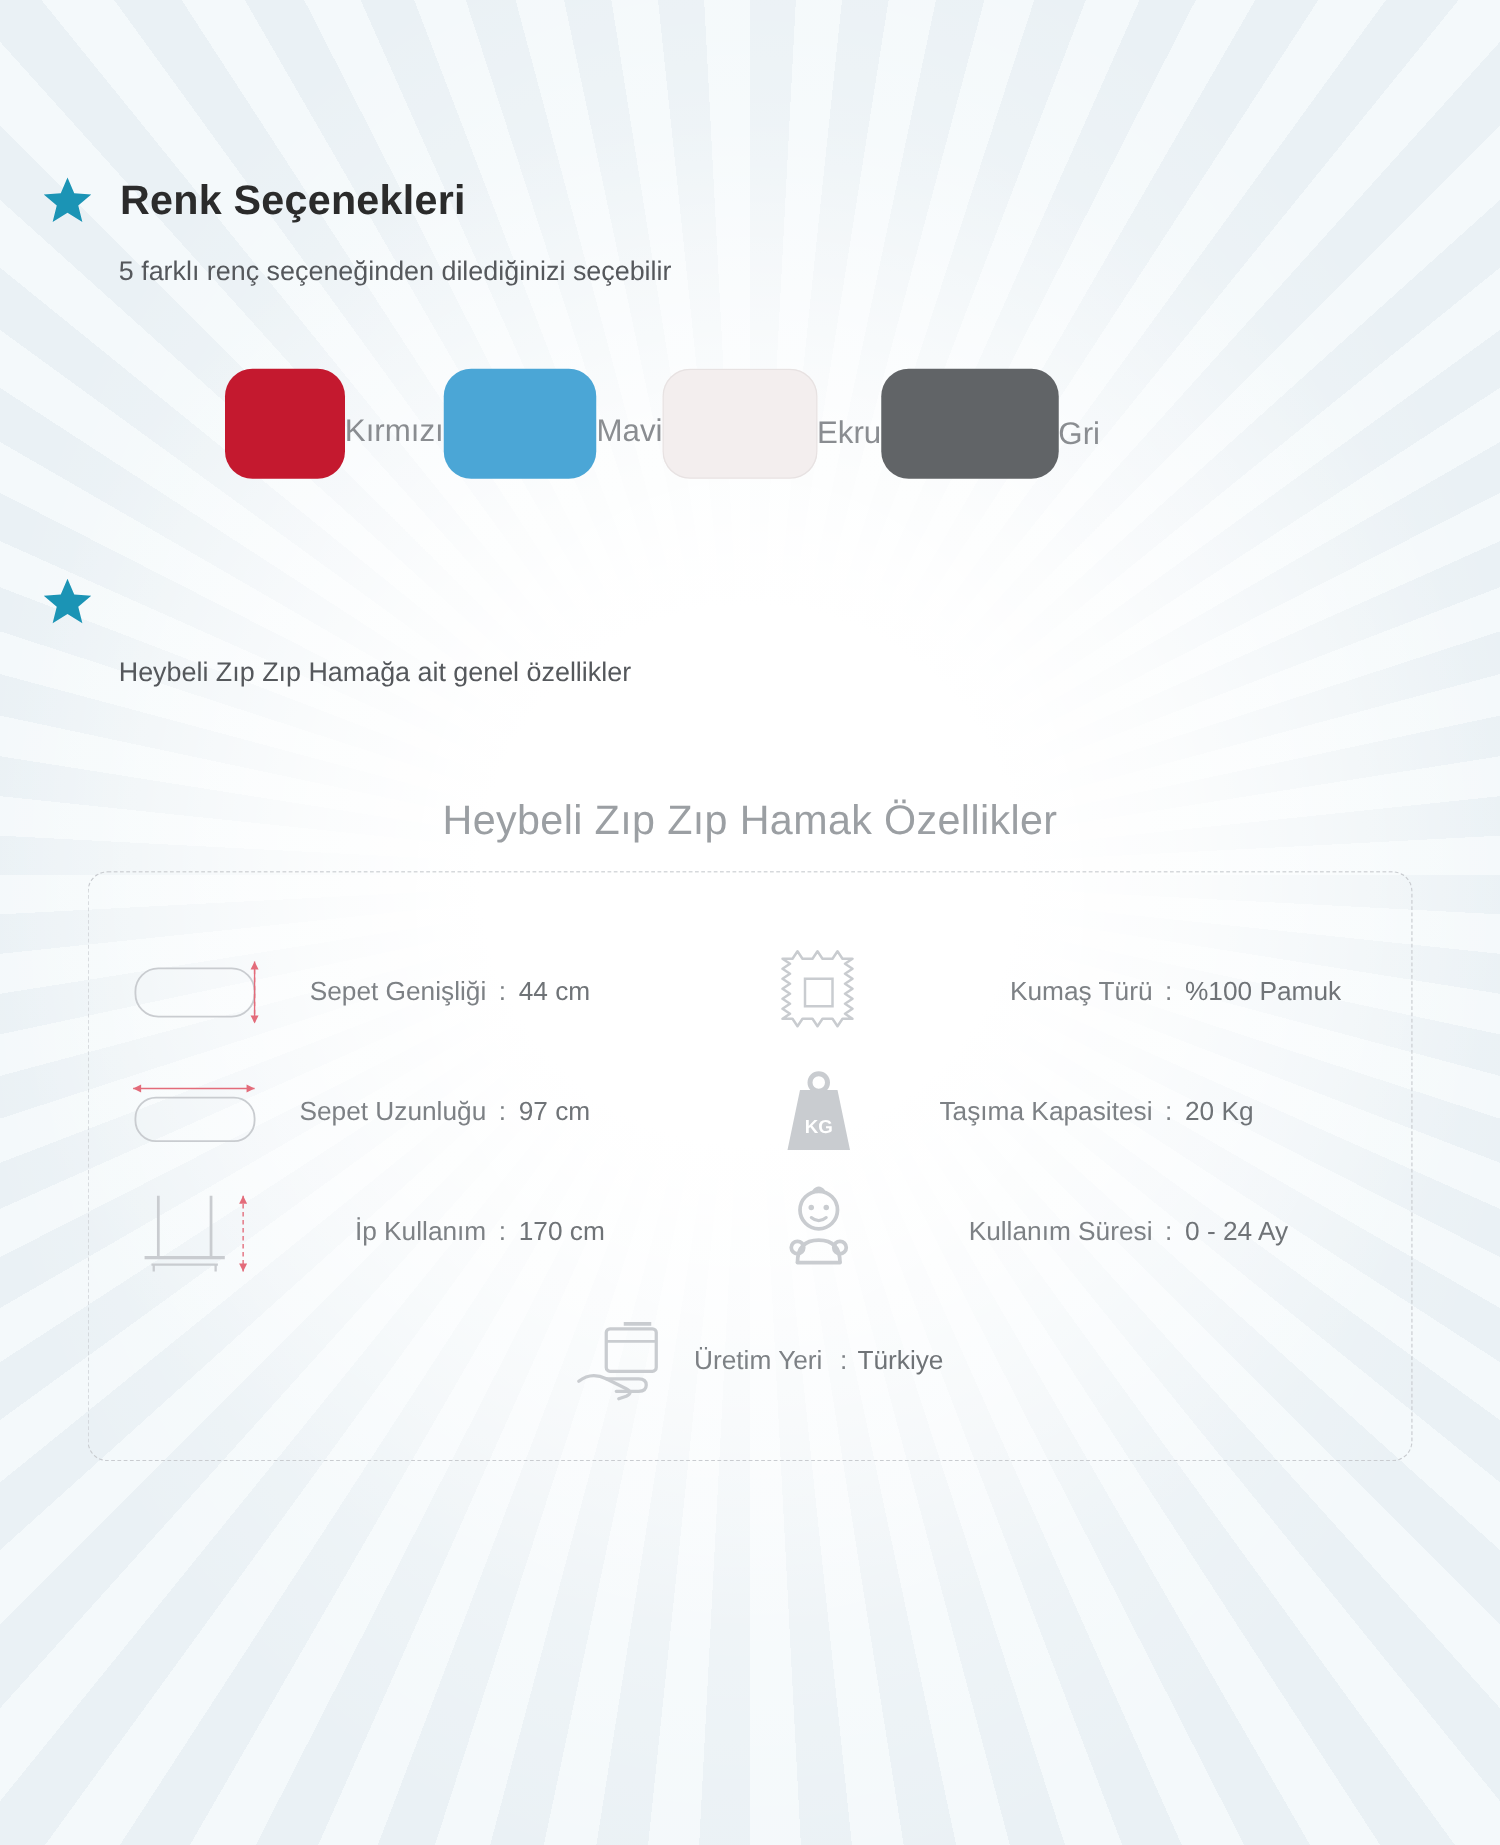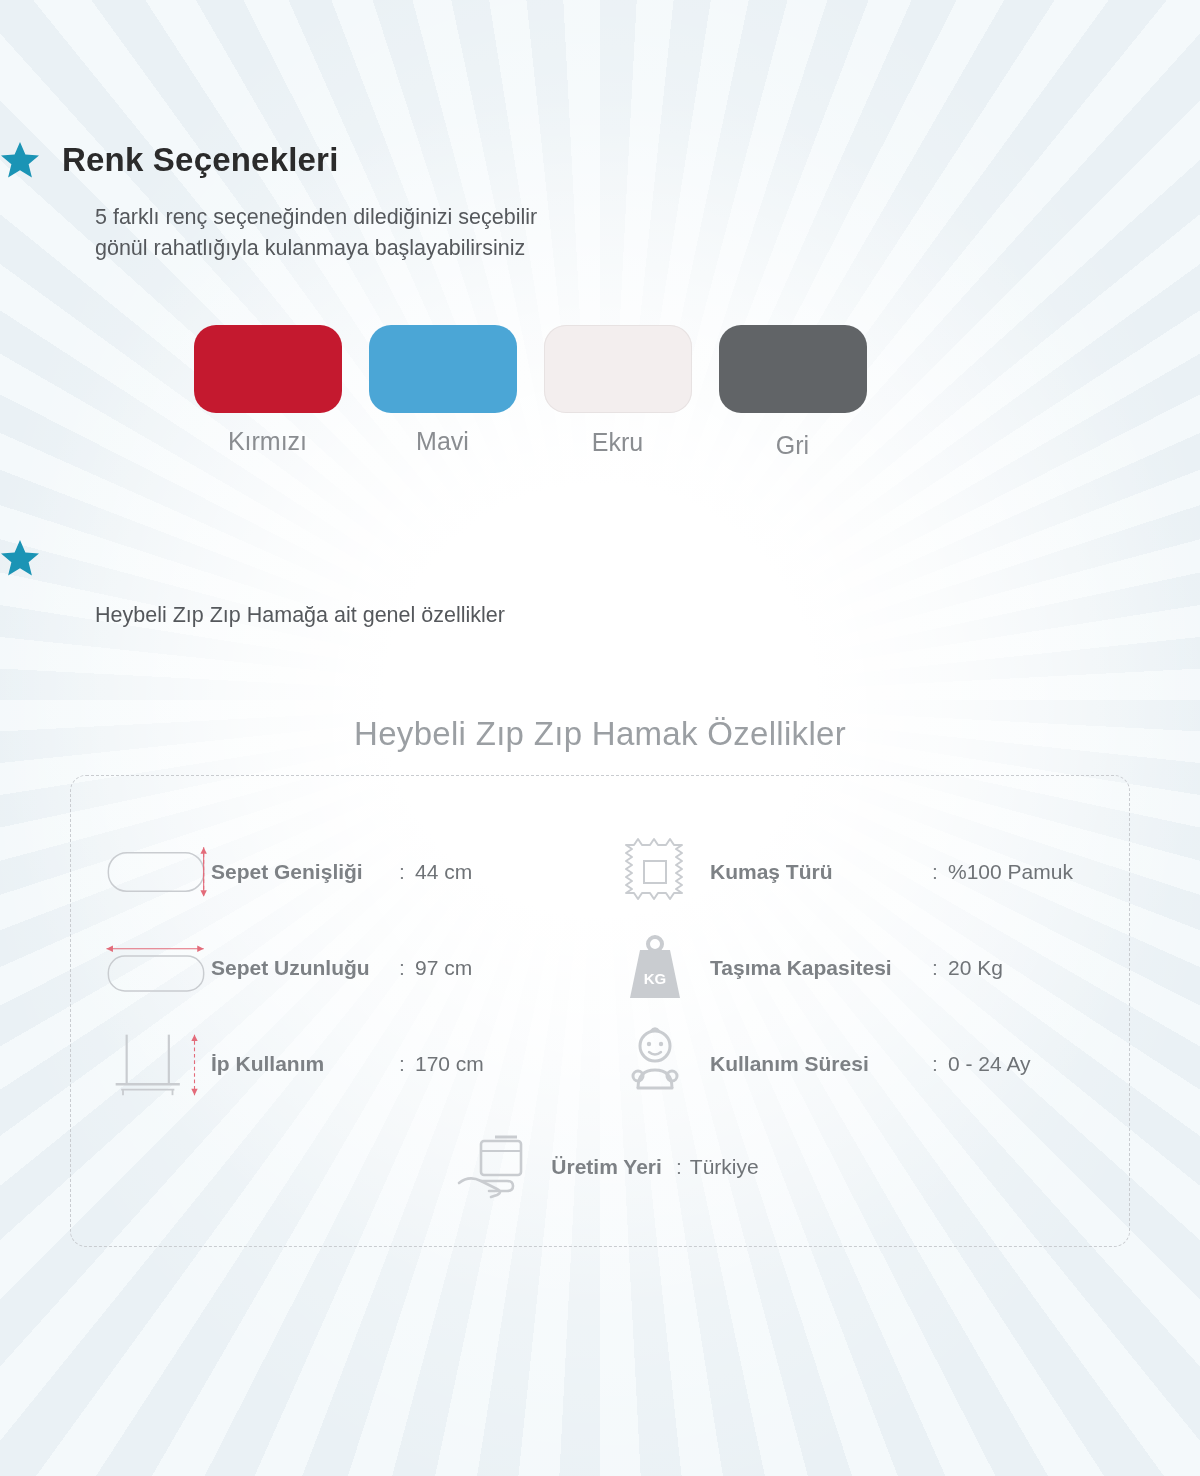--- a/index.html
+++ b/index.html
@@ -33,20 +33,21 @@
   .content {
     position: relative;
     z-index: 2;
   }
 
   
   .section-head {
     display: flex;
     align-items: center;
     gap: 22px;
+    padding-left: 34px;
   }
   .star-icon {
     width: 40px;
     height: 40px;
     flex: 0 0 40px;
     display: block;
   }
   .section-title {
     font-size: 33px;
     font-weight: bold;
@@ -65,21 +66,20 @@
   
   .colors {
     margin-top: 62px;
     padding-left: 180px;
     display: flex;
     align-items: flex-start;
   }
   .color-item {
     width: 175px;
     display: flex;
-    flex-direction: column;
     align-items: center;
   }
   .swatch {
     width: 148px;
     height: 88px;
     border-radius: 22px;
   }
   .swatch.ekru { box-shadow: inset 0 0 0 1px #e7e2e2; }
   .color-label {
     margin-top: 14px;
@@ -127,22 +127,23 @@
   .spec-ico {
     width: 110px;
     flex: 0 0 110px;
     display: flex;
     justify-content: center;
     align-items: center;
   }
   .spec-label {
     font-size: 21px;
     color: #7d8185;
-    font-weight: 700;
+    font-weight: 400;
     white-space: nowrap;
+    text-align: right;
   }
   .spec-colon {
     font-size: 21px;
     color: #7d8185;
     font-weight: 300;
     width: 26px;
     text-align: center;
   }
   .spec-value {
     font-size: 21px;
@@ -172,21 +173,20 @@
         <span class="star-icon">
           <svg viewBox="0 0 40 40" width="40" height="40" aria-hidden="true">
             <polygon points="20,2 25.4,14.6 39,15.5 28.6,24.3 31.9,37.5 20,30.2 8.1,37.5 11.4,24.3 1,15.5 14.6,14.6" fill="#1b94b5"></polygon>
           </svg>
         </span>
         <span class="section-title">Renk Seçenekleri</span>
       </div>
 
       <div class="section-sub">
         <div>5 farklı renç seçeneğinden dilediğinizi seçebilir</div>
-        <div>gönül rahatlığıyla kulanmaya başlayabilirsiniz</div>
       </div>
 
       <div class="colors">
         <div class="color-item">
           <div class="swatch" style="background:#c4192f;"></div>
           <div class="color-label">Kırmızı</div>
         </div>
         <div class="color-item">
           <div class="swatch" style="background:#4ba6d6;"></div>
           <div class="color-label">Mavi</div>

